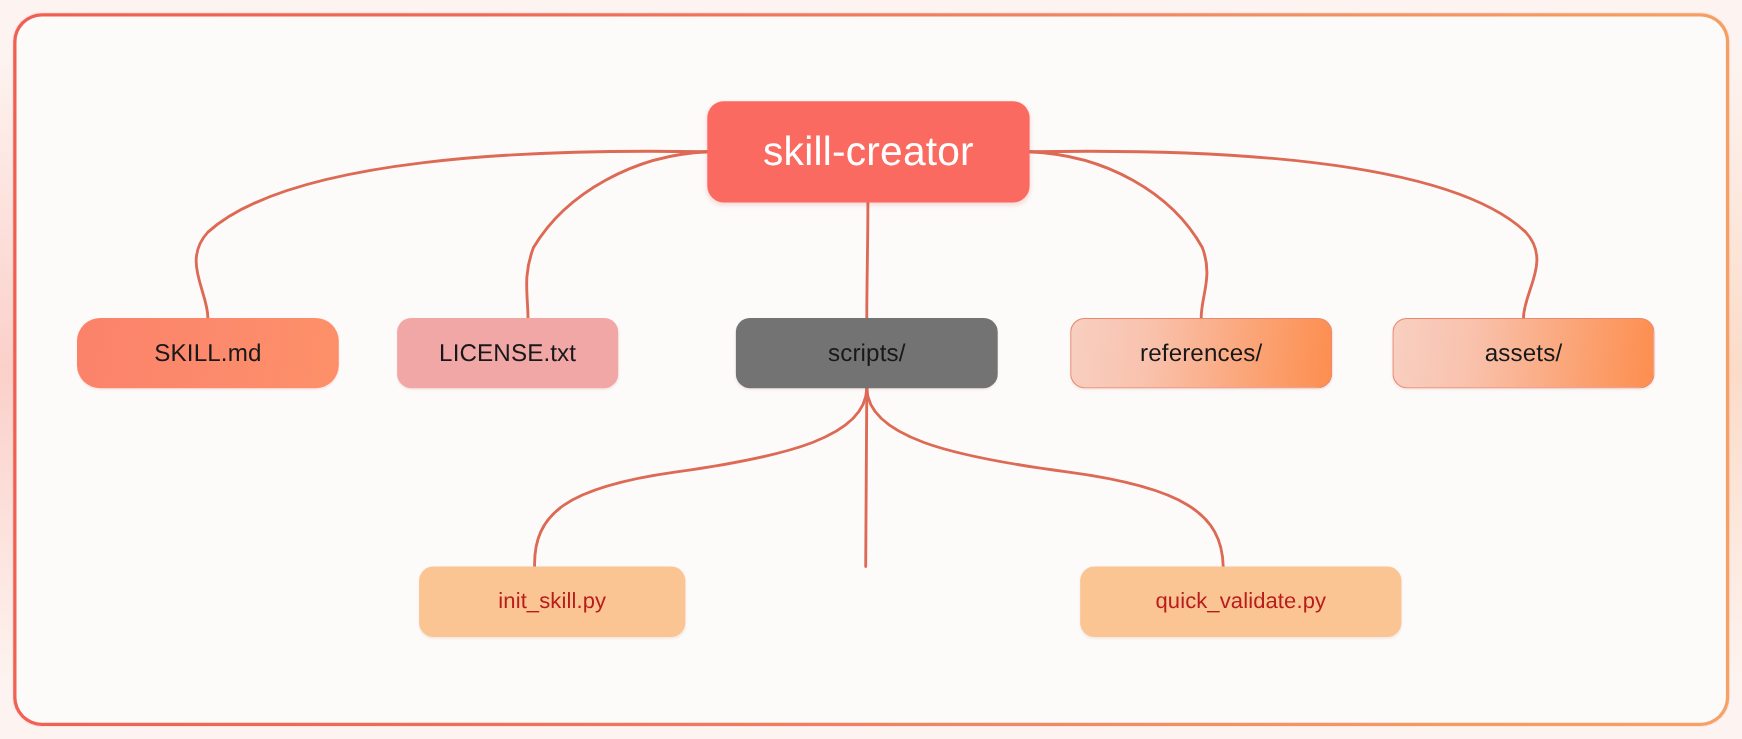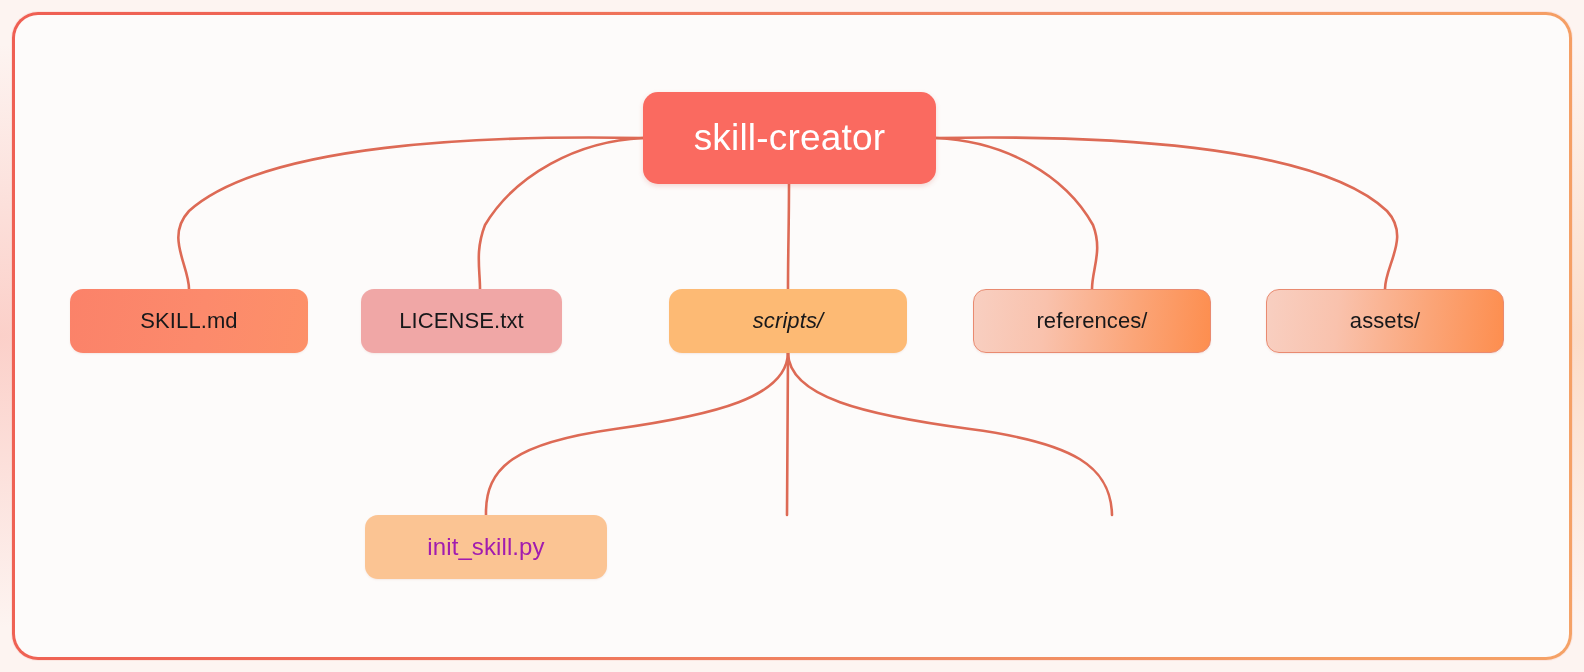--- a/index.html
+++ b/index.html
@@ -80,31 +80,31 @@
   .node-root {
     border-radius: 15px;
     background: #fa6a60;
     color: #ffffff;
     font-size: 37px;
     letter-spacing: 0.2px;
     box-shadow: 0 2px 5px rgba(200,70,55,0.20);
   }
 
   .node-l2 { font-size: 22px; color: #17181a; }
-  .node-l3 { font-size: 24px; color: #a21caf; }
+  .node-l3 { font-size: 20px; color: #b91c1c; margin-left: 16px; }
 
   .fill-skill {
     background: linear-gradient(100deg, #fb8269 0%, #fc8a6c 55%, #fd9068 100%);
+    border-radius: 21px;
   }
   .fill-license {
     background: #f0a7a6;
   }
   .fill-scripts {
-    background: #fdba74;
-    font-style: italic;
+    background: #737373;
   }
   .fill-gradient {
     background: linear-gradient(95deg, #f8cfc1 0%, #f9c2ad 30%, #fba578 68%, #fd8e4f 100%);
     border: 1.4px solid #e98a70;
   }
   .fill-py {
     background: #fbc493;
   }
 </style>
 </head>
@@ -155,16 +155,19 @@
 
       <div class="node node-l2 fill-gradient" style="left:958px; top:274px; width:238px; height:64px;">
         <span>references/</span>
       </div>
 
       <div class="node node-l3 fill-py" style="left:350px; top:500px; width:242px; height:64px;">
         <span>init_skill.py</span>
       </div>
 
 
+      <div class="node node-l3 fill-py" style="left:951px; top:500px; width:292px; height:64px;">
+        <span>quick_validate.py</span>
+      </div>
 
     </div>
   </div>
 </div>
 
 </body></html>

